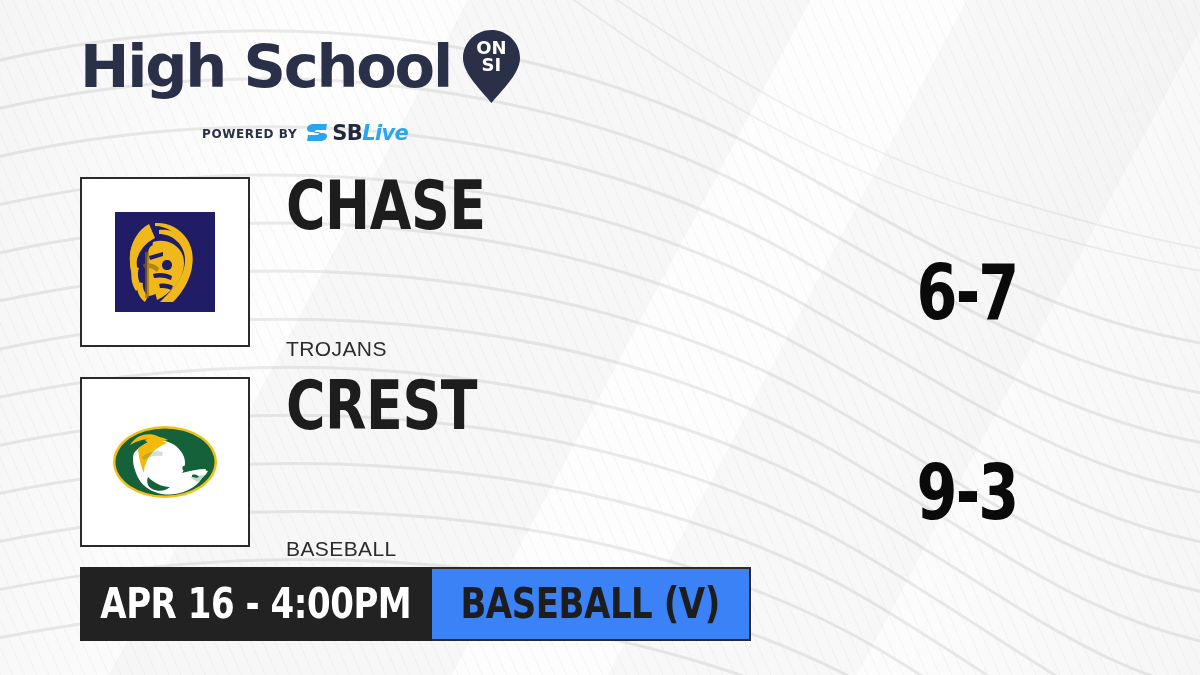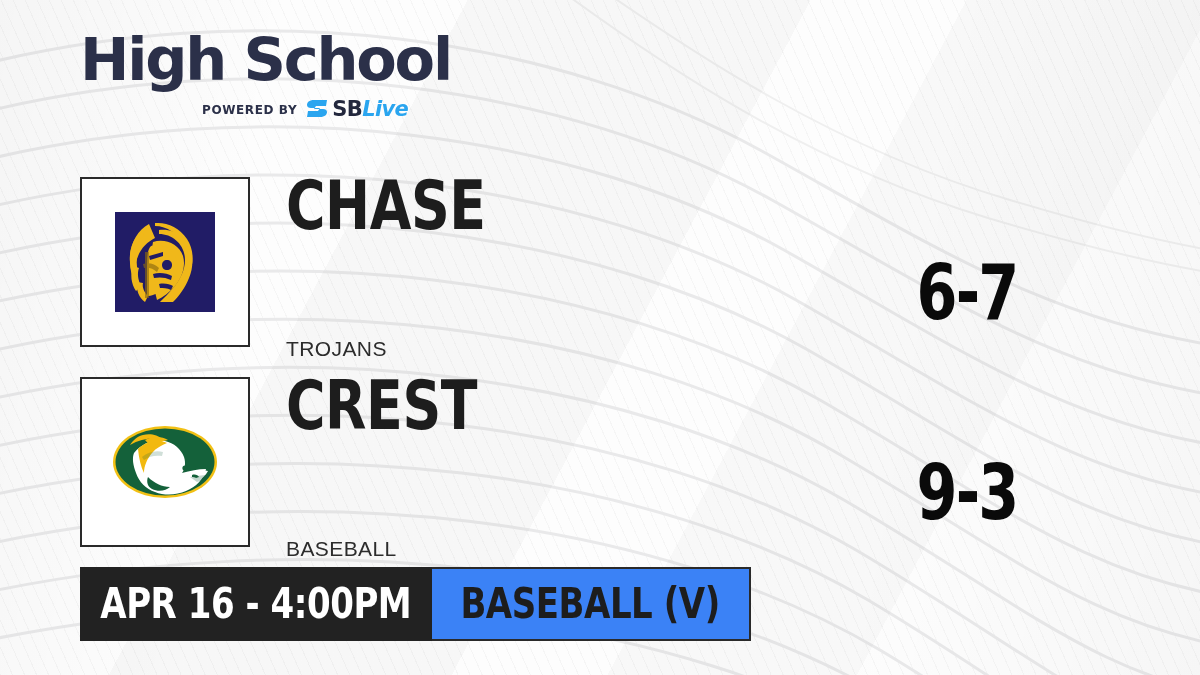--- a/index.html
+++ b/index.html
@@ -67,21 +67,21 @@
   }
   .pin svg { display:block; width:57px; height:73px; }
   .pin-label {
     position:absolute; left:0; top:9px; width:57px;
     text-align:center; color:#ffffff;
     font-family:"DejaVu Sans", sans-serif; font-weight:700;
     font-size:18px; line-height:17px; letter-spacing:0px;
   }
   .powered {
     display:flex; align-items:center; gap:9px;
-    margin-top:10px; margin-left:122px;
+    margin-top:20px; margin-left:122px;
   }
   .powered-by {
     font-family:"DejaVu Sans", sans-serif;
     font-weight:700; font-size:12px; letter-spacing:.6px;
     color:#2b3049;
   }
   .sblive { display:flex; gap:4px; }
   .sblive-mark { width:22px; height:19px; }
   .sblive-word {
     font-family:"DejaVu Sans", sans-serif; font-weight:700;
@@ -192,20 +192,27 @@
     </svg>
   </div>
 
   <div class="bg-layer bg-band-a"></div>
   <div class="bg-layer bg-band-b"></div>
   <div class="bg-layer bg-vignette"></div>
 
   <div id="header">
     <div class="wordmark">
       <span class="wordmark-text">High School</span>
+      <span class="pin">
+        <svg viewBox="0 0 57 73" aria-hidden="true">
+          <path d="M28.5 0 C 12.8 0 0 12.6 0 28.2 C 0 44 20 62 28.5 73 C 37 62 57 44 57 28.2 C 57 12.6 44.2 0 28.5 0 Z" fill="#2b3049"></path>
+        </svg>
+        <span class="pin-label">ON</span>
+        <span class="pin-label" style="top:26px;">SI</span>
+      </span>
     </div>
 
     <div class="powered">
       <span class="powered-by">POWERED BY</span>
       <span class="sblive">
         <span class="sblive-mark">
           <svg viewBox="0 0 22 19" aria-hidden="true">
             <path d="M21 1 H8 C3 1 1 3.5 1 6 C1 8 2.6 9 5 9 H14 L12 12 H2 L1 18 H14 C19 18 21 15.5 21 13
                      C21 11 19.4 10 17 10 H8 L10 7 H20 Z" fill="#2aa5ef"></path>
           </svg>

